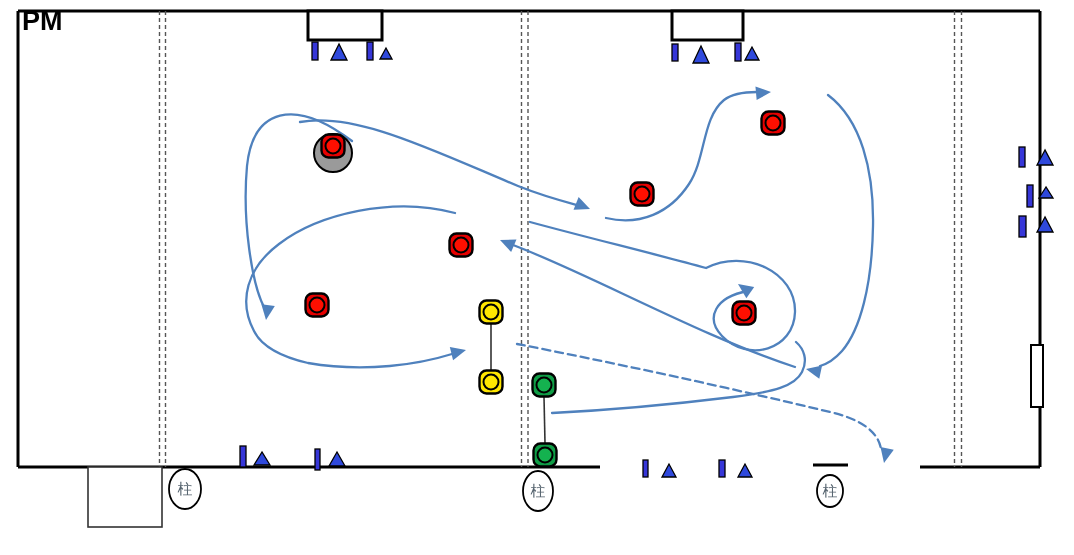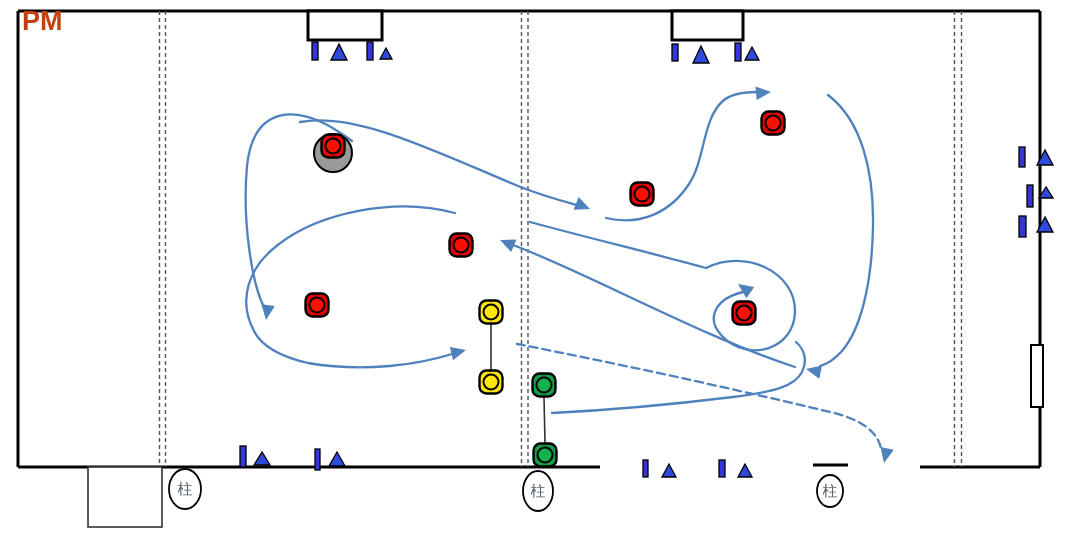--- a/index.html
+++ b/index.html
@@ -1,20 +1,20 @@
 <!DOCTYPE html>
 <html><head>
 <meta charset="utf-8">
 <style>
   html,body{margin:0;padding:0;background:#ffffff;}
   .stage{position:relative;width:1074px;height:555px;background:#ffffff;overflow:hidden;
          font-family:"Liberation Sans",sans-serif;}
   .stage svg{position:absolute;left:0;top:0;}
   .pm-label{position:absolute;left:22px;top:8px;font-family:"Liberation Sans",sans-serif;
-            font-size:27px;font-weight:bold;color:#c2410c;line-height:1;}
+            font-size:27px;font-weight:bold;color:#000000;line-height:1;}
 </style>
 </head>
 <body>
 
 <div class="stage">
   <svg id="diagram" width="1074" height="555" viewBox="0 0 1074 555">
       <line x1="18" y1="11" x2="1040" y2="11" stroke="#000000" stroke-width="3" fill="none"></line>
       <line x1="18" y1="11" x2="18" y2="467" stroke="#000000" stroke-width="3" fill="none"></line>
       <line x1="1040" y1="11" x2="1040" y2="467" stroke="#000000" stroke-width="3" fill="none"></line>
       <line x1="18" y1="467" x2="600" y2="467" stroke="#000000" stroke-width="3" fill="none"></line>

